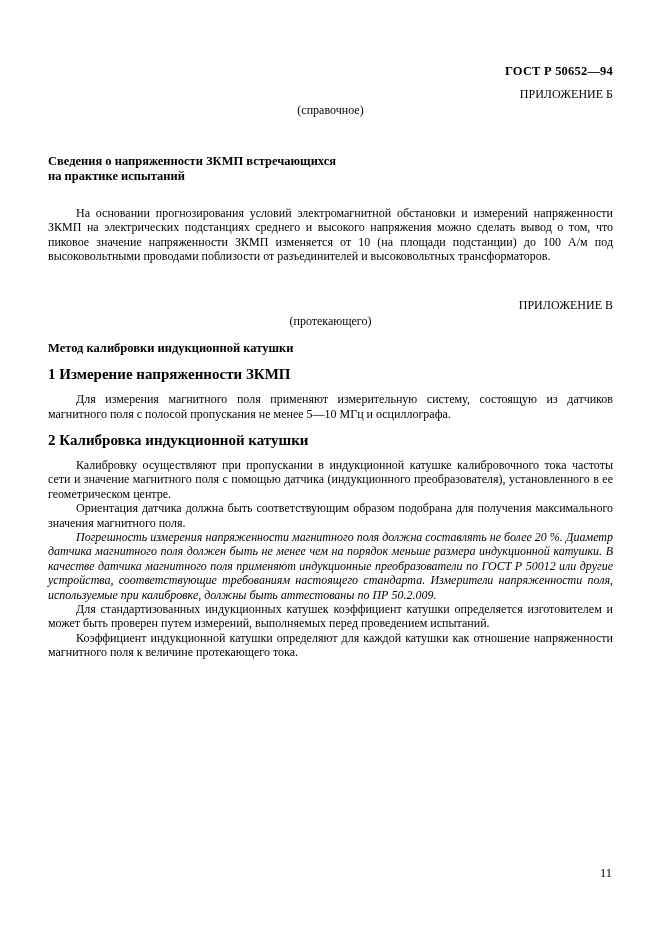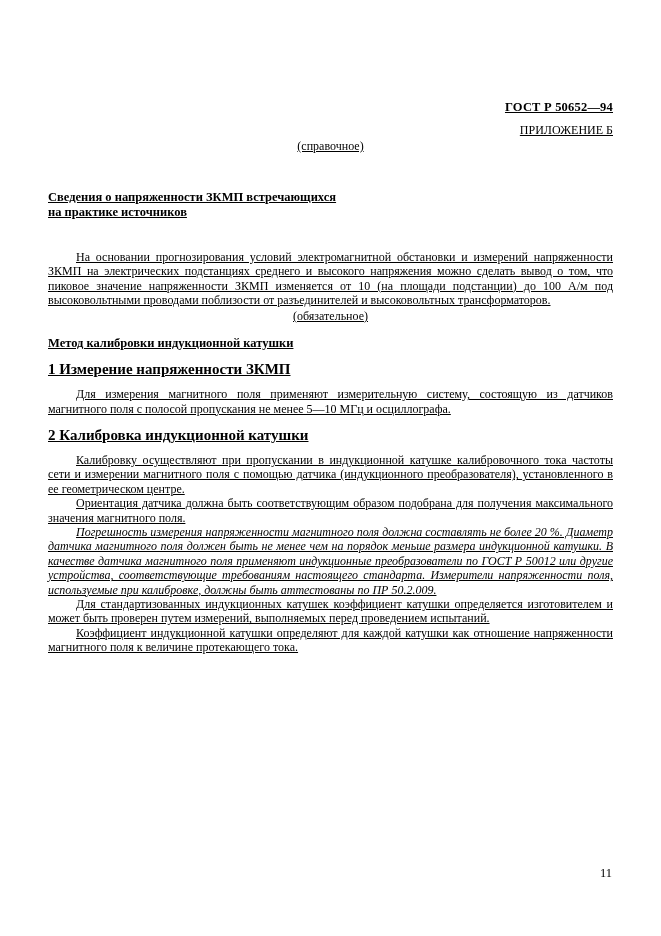--- a/index.html
+++ b/index.html
@@ -9,24 +9,23 @@
     height: 936px;
     background: #ffffff;
     color: #000000;
     font-family: "Liberation Serif", serif;
     position: relative;
     overflow: hidden;
   }
   .page {
     position: absolute;
     left: 48px;
-    top: 8px;
+    top: 0;
     width: 565px;
-    padding-top: 92px;
-    text-decoration: underline;
+    padding-top: 64px;
   }
   .doc-number {
     text-align: right;
     font-weight: bold;
     font-size: 12.5px;
     letter-spacing: 0.2px;
   }
   .appendix-label {
     text-align: right;
     font-size: 12px;
@@ -53,57 +52,58 @@
     margin-top: 11px;
     margin-bottom: 9px;
   }
   p.body {
     margin: 0;
     font-size: 12px;
     line-height: 14.4px;
     text-align: justify;
     text-indent: 28px;
   }
-  p.body.first-after-title { margin-top: 31px; }
+  p.body.first-after-title { margin-top: 23px; }
   p.body.italic { font-style: italic; }
   .page-number {
     position: absolute;
     top: 866px;
     right: 49px;
     font-size: 12.5px;
   }
 </style>
 </head>
 <body>
 
 <div class="page">
 
   <div class="doc-number">ГОСТ Р 50652—94</div>
 
   <div class="appendix-label">ПРИЛОЖЕНИЕ Б</div>
   <div class="appendix-type">(справочное)</div>
 
   <div class="section-title mt-title-b">
     <div>Сведения о напряженности ЗКМП встречающихся</div>
-    <div>на практике источников</div>
+    <div>на практике испытаний</div>
   </div>
 
   <p class="body first-after-title">На основании прогнозирования условий электромагнитной обстановки и измерений напряженности ЗКМП на электрических подстанциях среднего и высокого напряжения можно сделать вывод о том, что пиковое значение напряженности ЗКМП изменяется от 10 (на площади подстанции) до 100 А/м под высоковольтными проводами поблизости от разъединителей и высоковольтных трансформаторов.</p>
 
-  <div class="appendix-type">(обязательное)</div>
+  <div class="appendix-label mt-appendix-v">ПРИЛОЖЕНИЕ В</div>
+  <div class="appendix-type">(протекающего)</div>
 
   <div class="section-title mt-title-v">Метод калибровки индукционной катушки</div>
 
   <div class="sub-heading">1 Измерение напряженности ЗКМП</div>
 
   <p class="body">Для измерения магнитного поля применяют измерительную систему, состоящую из датчиков магнитного поля с полосой пропускания не менее 5—10 МГц и осциллографа.</p>
 
   <div class="sub-heading">2 Калибровка индукционной катушки</div>
 
-  <p class="body">Калибровку осуществляют при пропускании в индукционной катушке калибровочного тока частоты сети и измерении магнитного поля с помощью датчика (индукционного преобразователя), установленного в ее геометрическом центре.</p>
+  <p class="body">Калибровку осуществляют при пропускании в индукционной катушке калибровочного тока частоты сети и значение магнитного поля с помощью датчика (индукционного преобразователя), установленного в ее геометрическом центре.</p>
   <p class="body">Ориентация датчика должна быть соответствующим образом подобрана для получения максимального значения магнитного поля.</p>
   <p class="body italic">Погрешность измерения напряженности магнитного поля должна составлять не более 20 %. Диаметр датчика магнитного поля должен быть не менее чем на порядок меньше размера индукционной катушки. В качестве датчика магнитного поля применяют индукционные преобразователи по ГОСТ Р 50012 или другие устройства, соответствующие требованиям настоящего стандарта. Измерители напряженности поля, используемые при калибровке, должны быть аттестованы по ПР 50.2.009.</p>
   <p class="body">Для стандартизованных индукционных катушек коэффициент катушки определяется изготовителем и может быть проверен путем измерений, выполняемых перед проведением испытаний.</p>
   <p class="body">Коэффициент индукционной катушки определяют для каждой катушки как отношение напряженности магнитного поля к величине протекающего тока.</p>
 
 </div>
 
 <div class="page-number">11</div>
 
 </body></html>

